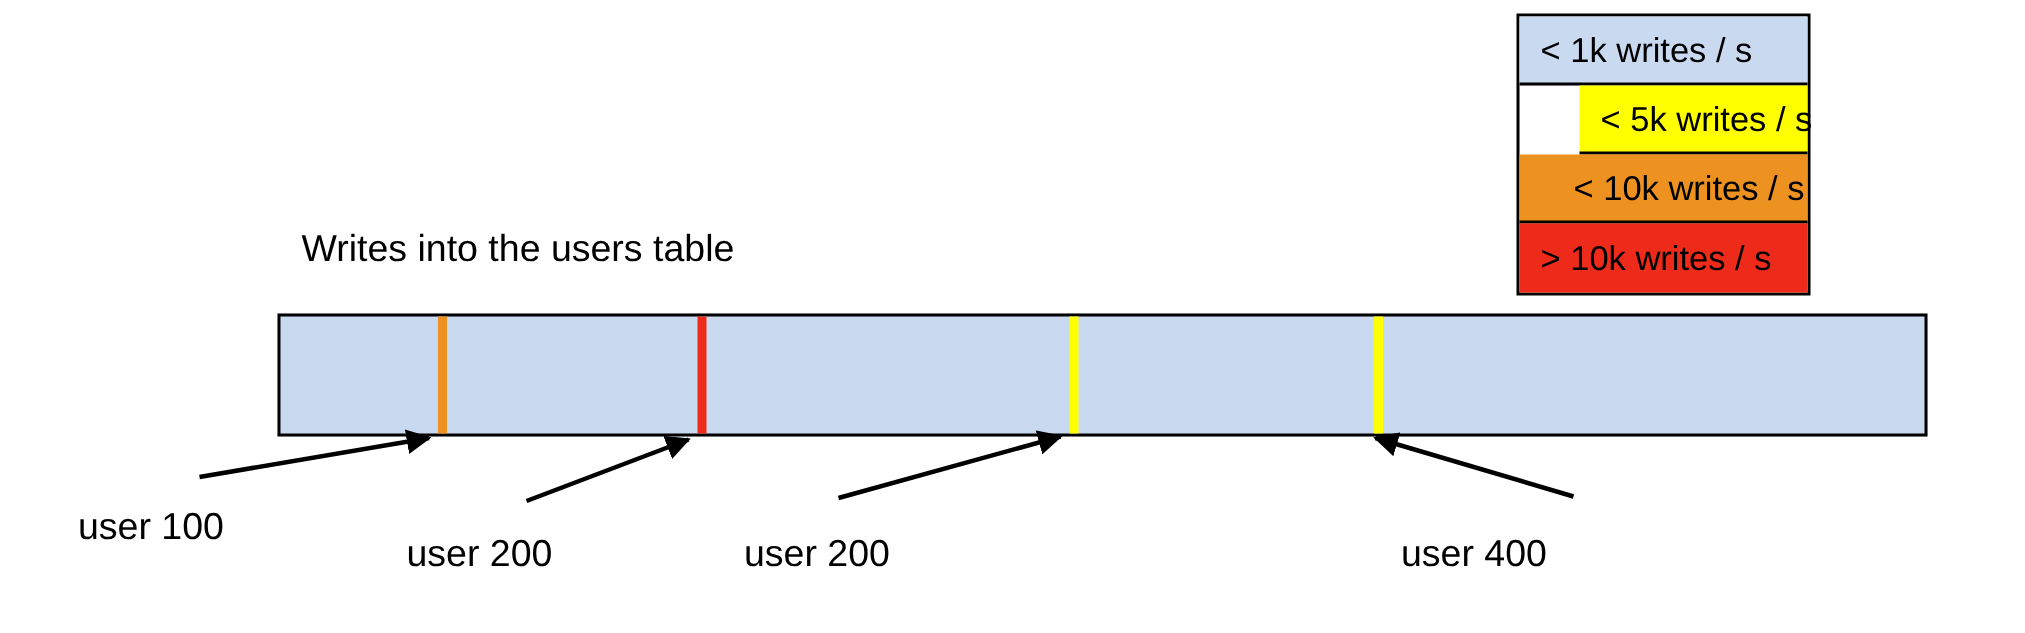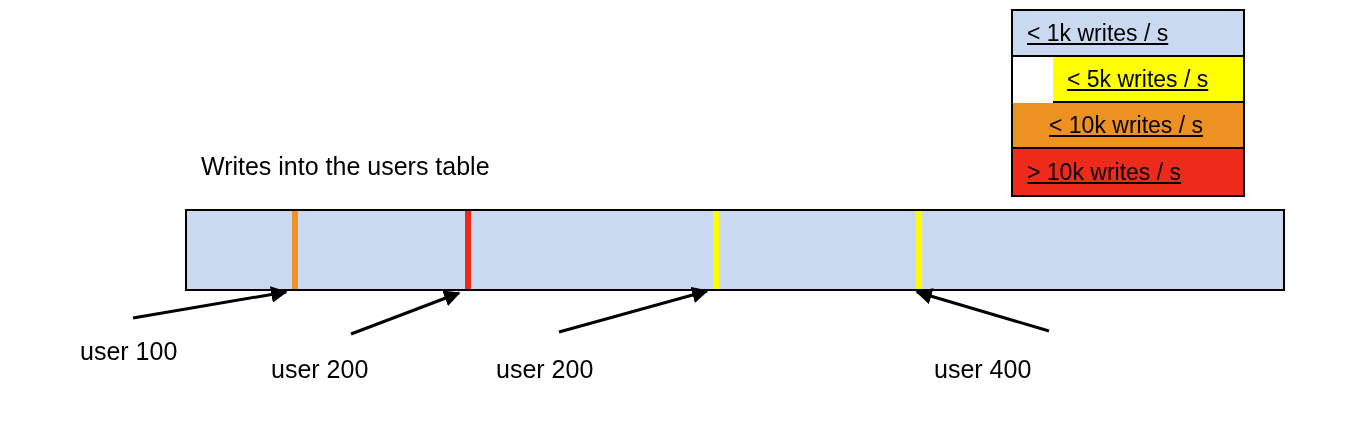--- a/index.html
+++ b/index.html
@@ -16,25 +16,24 @@
     height: 422px;
     background: #ffffff;
     overflow: hidden;
   }
 
   
   #legend {
     position: absolute;
     left: 1011px;
     top: 9px;
-    width: 234px;
+    width: 196px;
     border: 2px solid #000000;
     box-sizing: border-box;
     background: #ffffff;
-    text-decoration: underline;
   }
   .legend-row {
     height: 46px;
     box-sizing: border-box;
     border-bottom: 2px solid #000000;
     display: flex;
     align-items: center;
     padding-left: 14px;
     color: #000000;
     font-size: 23px;
@@ -124,18 +123,18 @@
       <marker id="ah" viewBox="0 0 10 10" refX="9" refY="5" markerWidth="5.5" markerHeight="5.5" orient="auto-start-reverse">
         <path d="M 0 0 L 10 5 L 0 10 z" fill="#000000"></path>
       </marker>
     </defs>
     <line x1="133" y1="318" x2="286" y2="292" stroke="#000000" stroke-width="3" marker-end="url(#ah)"></line>
     <line x1="351" y1="334" x2="459" y2="293" stroke="#000000" stroke-width="3" marker-end="url(#ah)"></line>
     <line x1="559" y1="332" x2="707" y2="291" stroke="#000000" stroke-width="3" marker-end="url(#ah)"></line>
     <line x1="1049" y1="331" x2="917" y2="292" stroke="#000000" stroke-width="3" marker-end="url(#ah)"></line>
   </svg>
 
-  <div class="user-label" style="left:52px; top:337px;margin-left:28px;">user 100</div>
+  <div class="user-label" style="left:52px; top:337px;">user 100</div>
   <div class="user-label" style="left:271px; top:355px;">user 200</div>
   <div class="user-label" style="left:496px; top:355px;">user 200</div>
   <div class="user-label" style="left:934px; top:355px;">user 400</div>
 
 </div>
 
 </body></html>

